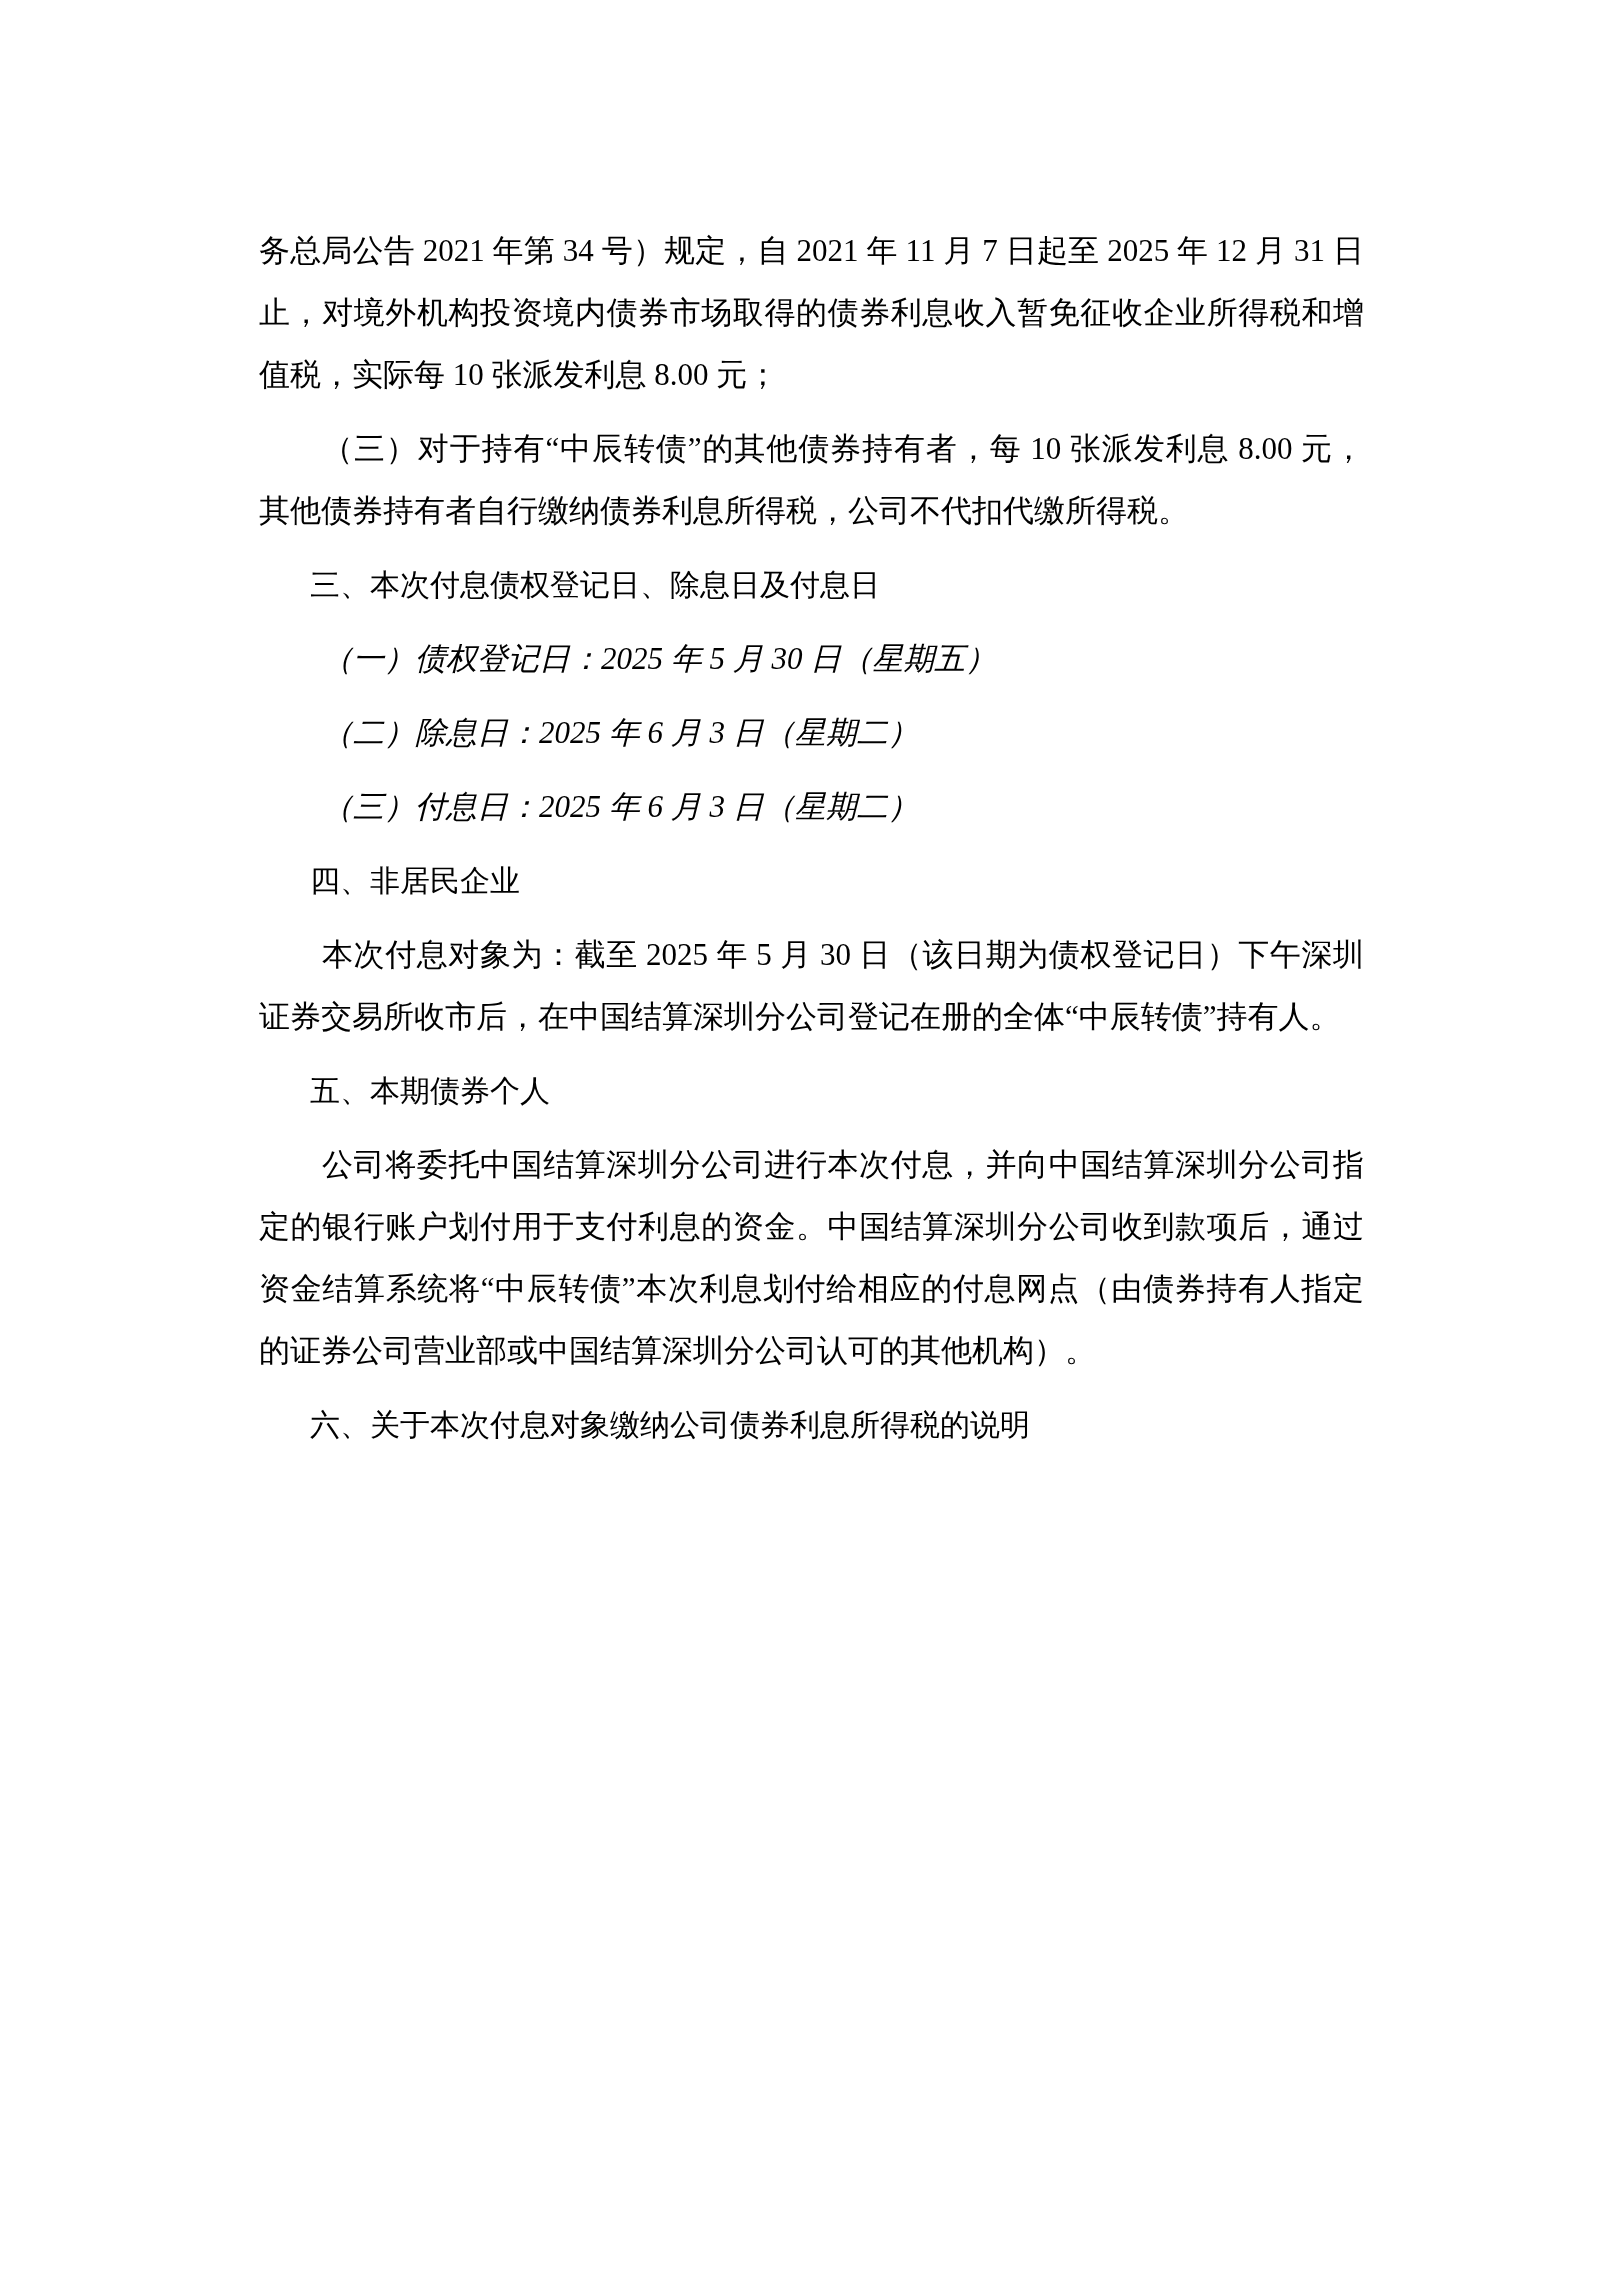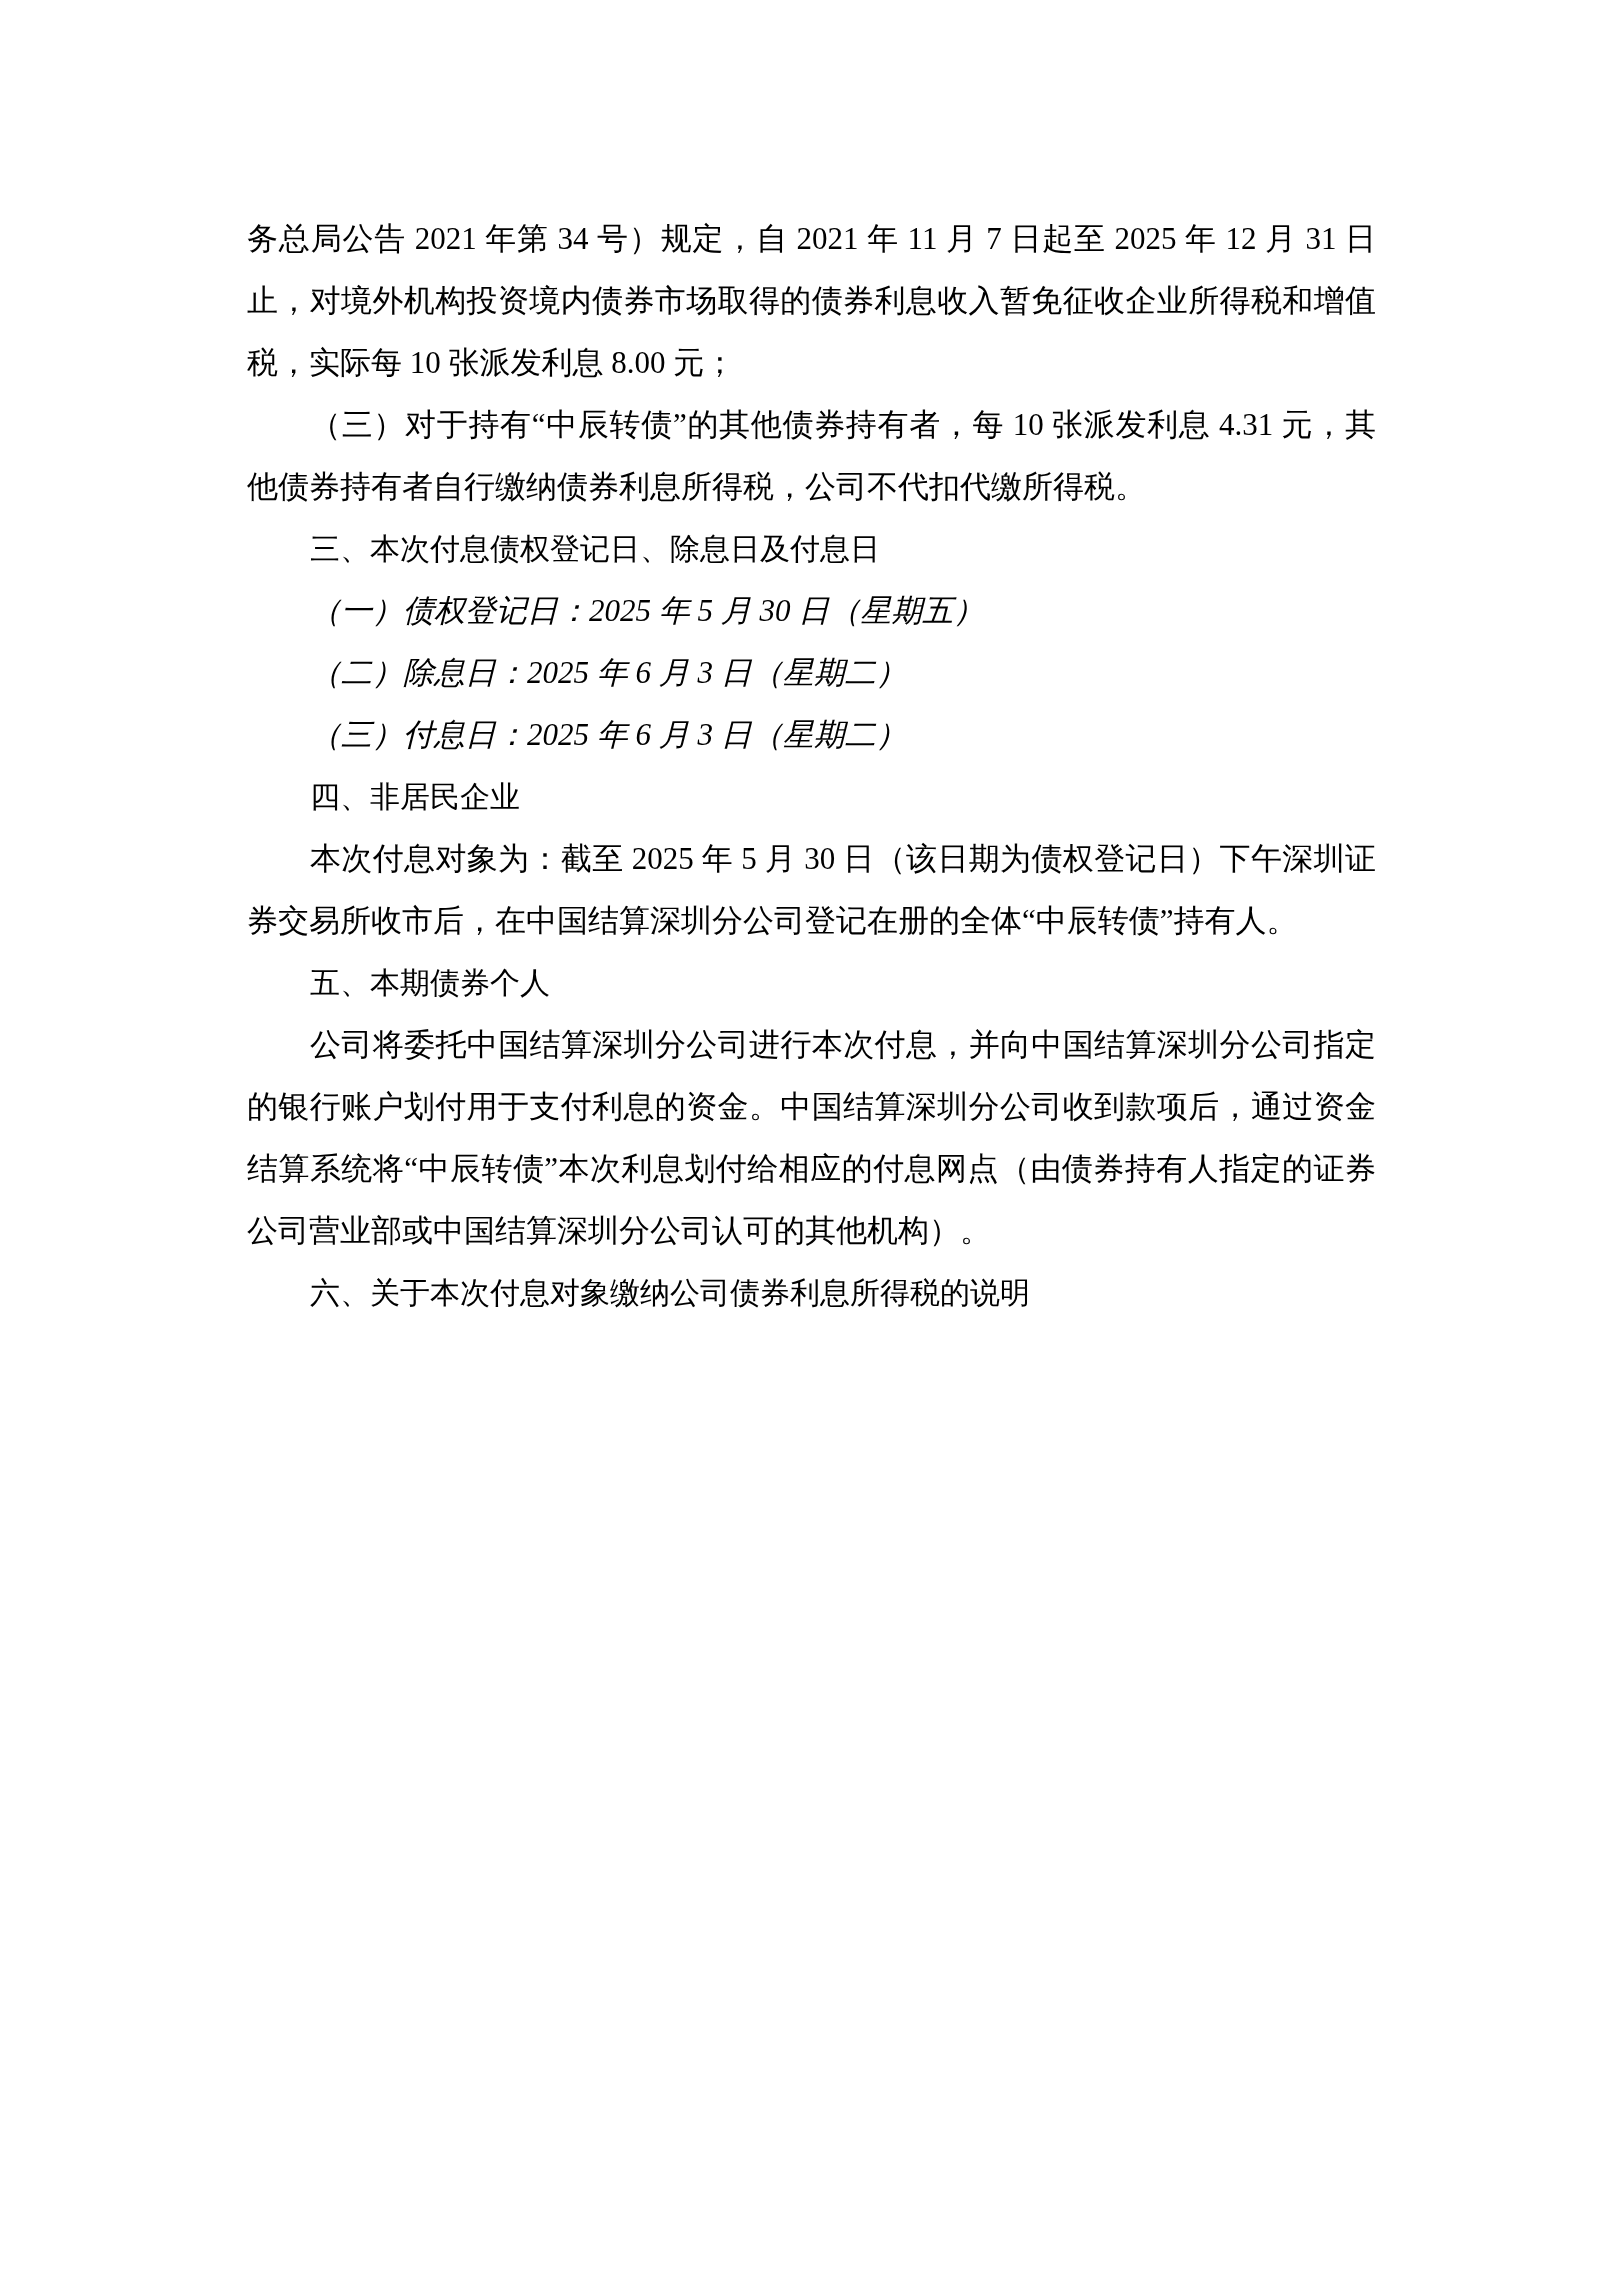--- a/index.html
+++ b/index.html
@@ -18,21 +18,21 @@
       left: 247px;
       top: 208px;
       width: 1129px;
       color: #000000;
       font-family: "Liberation Serif", "DejaVu Serif", serif;
       font-size: 31px;
       line-height: 62px;
       text-align: justify;
     }
     .para {
-      margin: 0;
+      margin: 12px;
       padding: 0;
     }
     .indent {
       text-indent: 63px;
     }
     .heading {
       margin: 0;
       padding: 0;
       text-indent: 63px;
       font-weight: normal;
@@ -44,21 +44,21 @@
       font-style: italic;
     }
   </style>
 </head>
 <body>
 
 <div class="page">
 
   <p class="para">务总局公告 2021 年第 34 号）规定，自 2021 年 11 月 7 日起至 2025 年 12 月 31 日止，对境外机构投资境内债券市场取得的债券利息收入暂免征收企业所得税和增值税，实际每 10 张派发利息 8.00 元；</p>
 
-  <p class="para indent">（三）对于持有“中辰转债”的其他债券持有者，每 10 张派发利息 4.31 元，其他债券持有者自行缴纳债券利息所得税，公司不代扣代缴所得税。</p>
+  <p class="para indent">（三）对于持有“中辰转债”的其他债券持有者，每 10 张派发利息 8.00 元，其他债券持有者自行缴纳债券利息所得税，公司不代扣代缴所得税。</p>
 
   <p class="heading">三、本次付息债权登记日、除息日及付息日</p>
   <p class="para sub">（一）债权登记日：2025 年 5 月 30 日（星期五）</p>
   <p class="para sub">（二）除息日：2025 年 6 月 3 日（星期二）</p>
   <p class="para sub">（三）付息日：2025 年 6 月 3 日（星期二）</p>
 
   <p class="heading">四、非居民企业</p>
   <p class="para indent">本次付息对象为：截至 2025 年 5 月 30 日（该日期为债权登记日）下午深圳证券交易所收市后，在中国结算深圳分公司登记在册的全体“中辰转债”持有人。</p>
 
   <p class="heading">五、本期债券个人</p>

